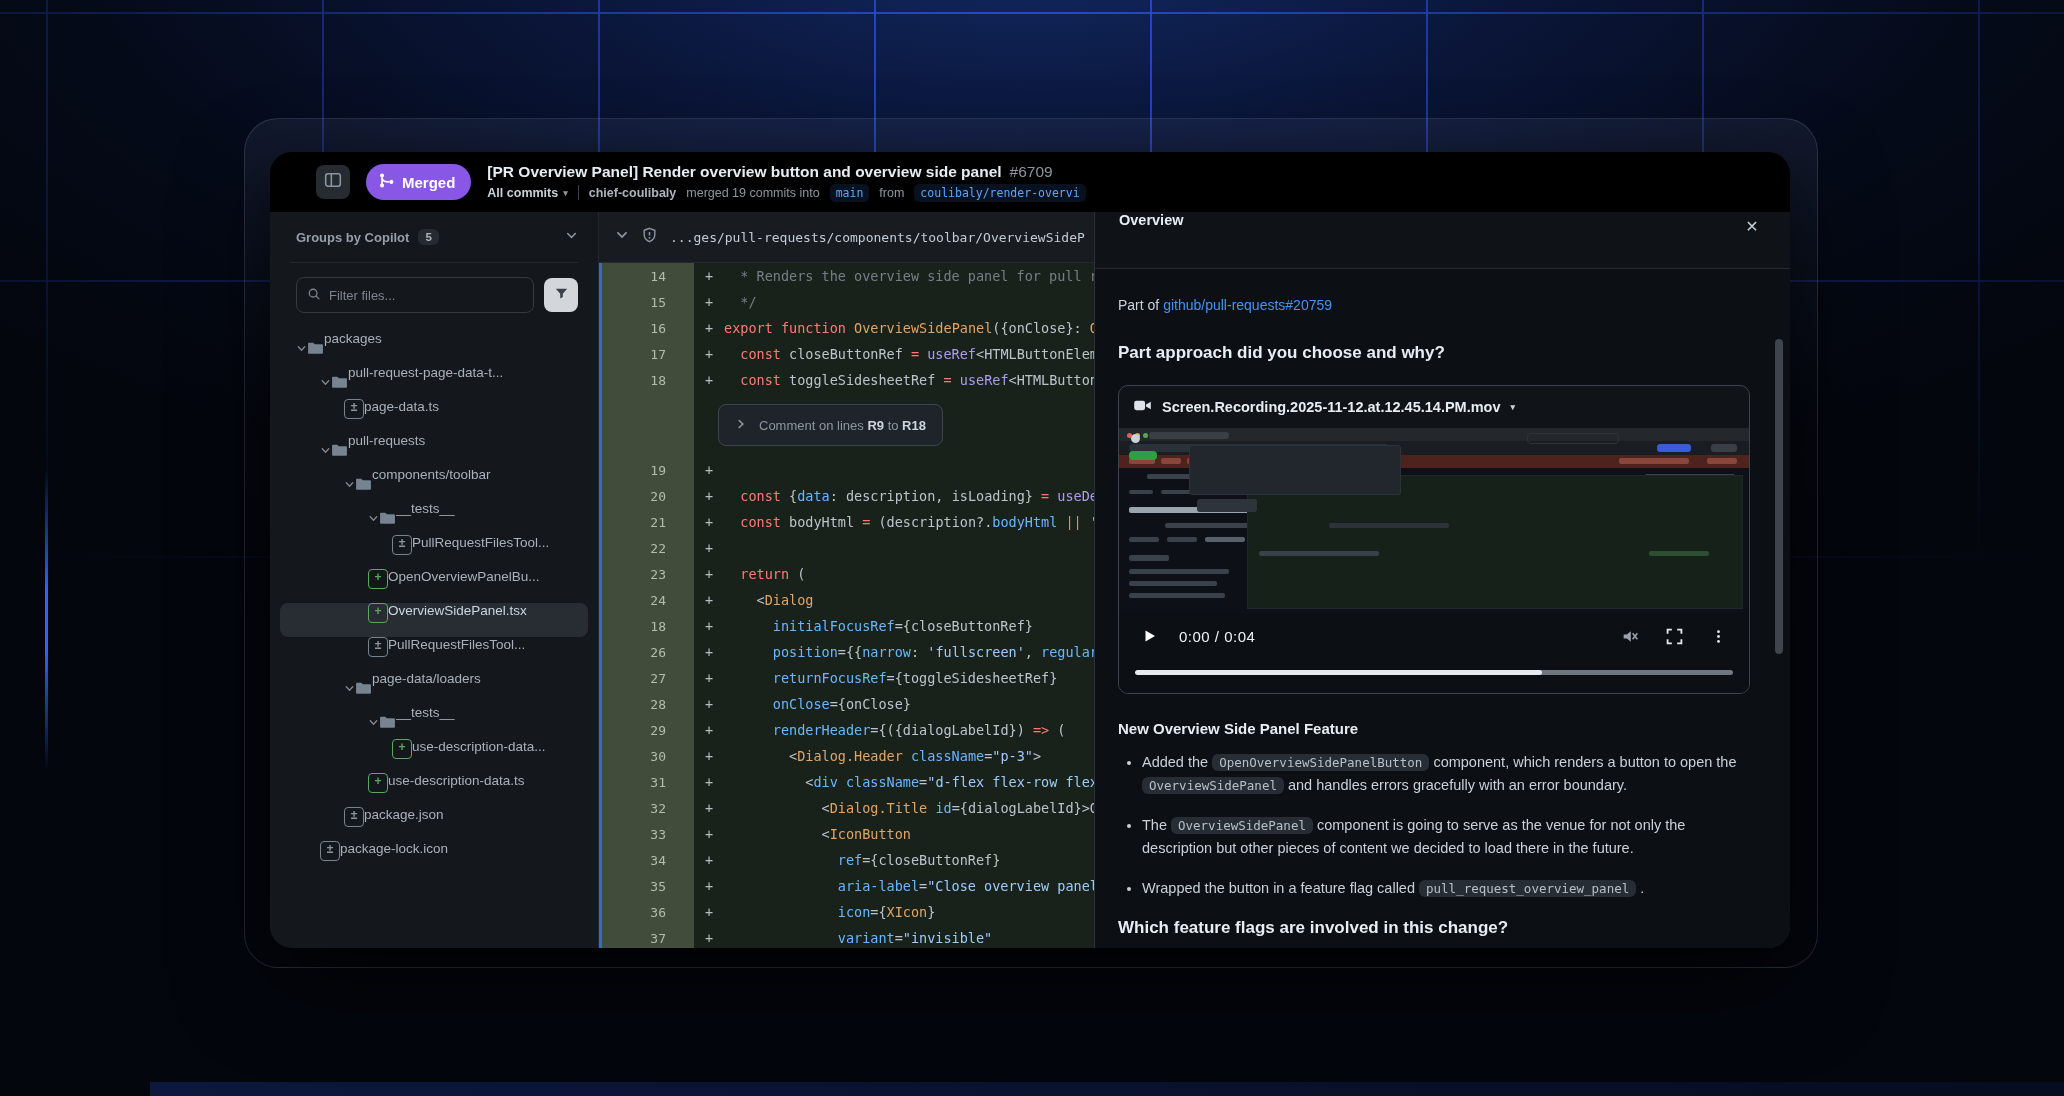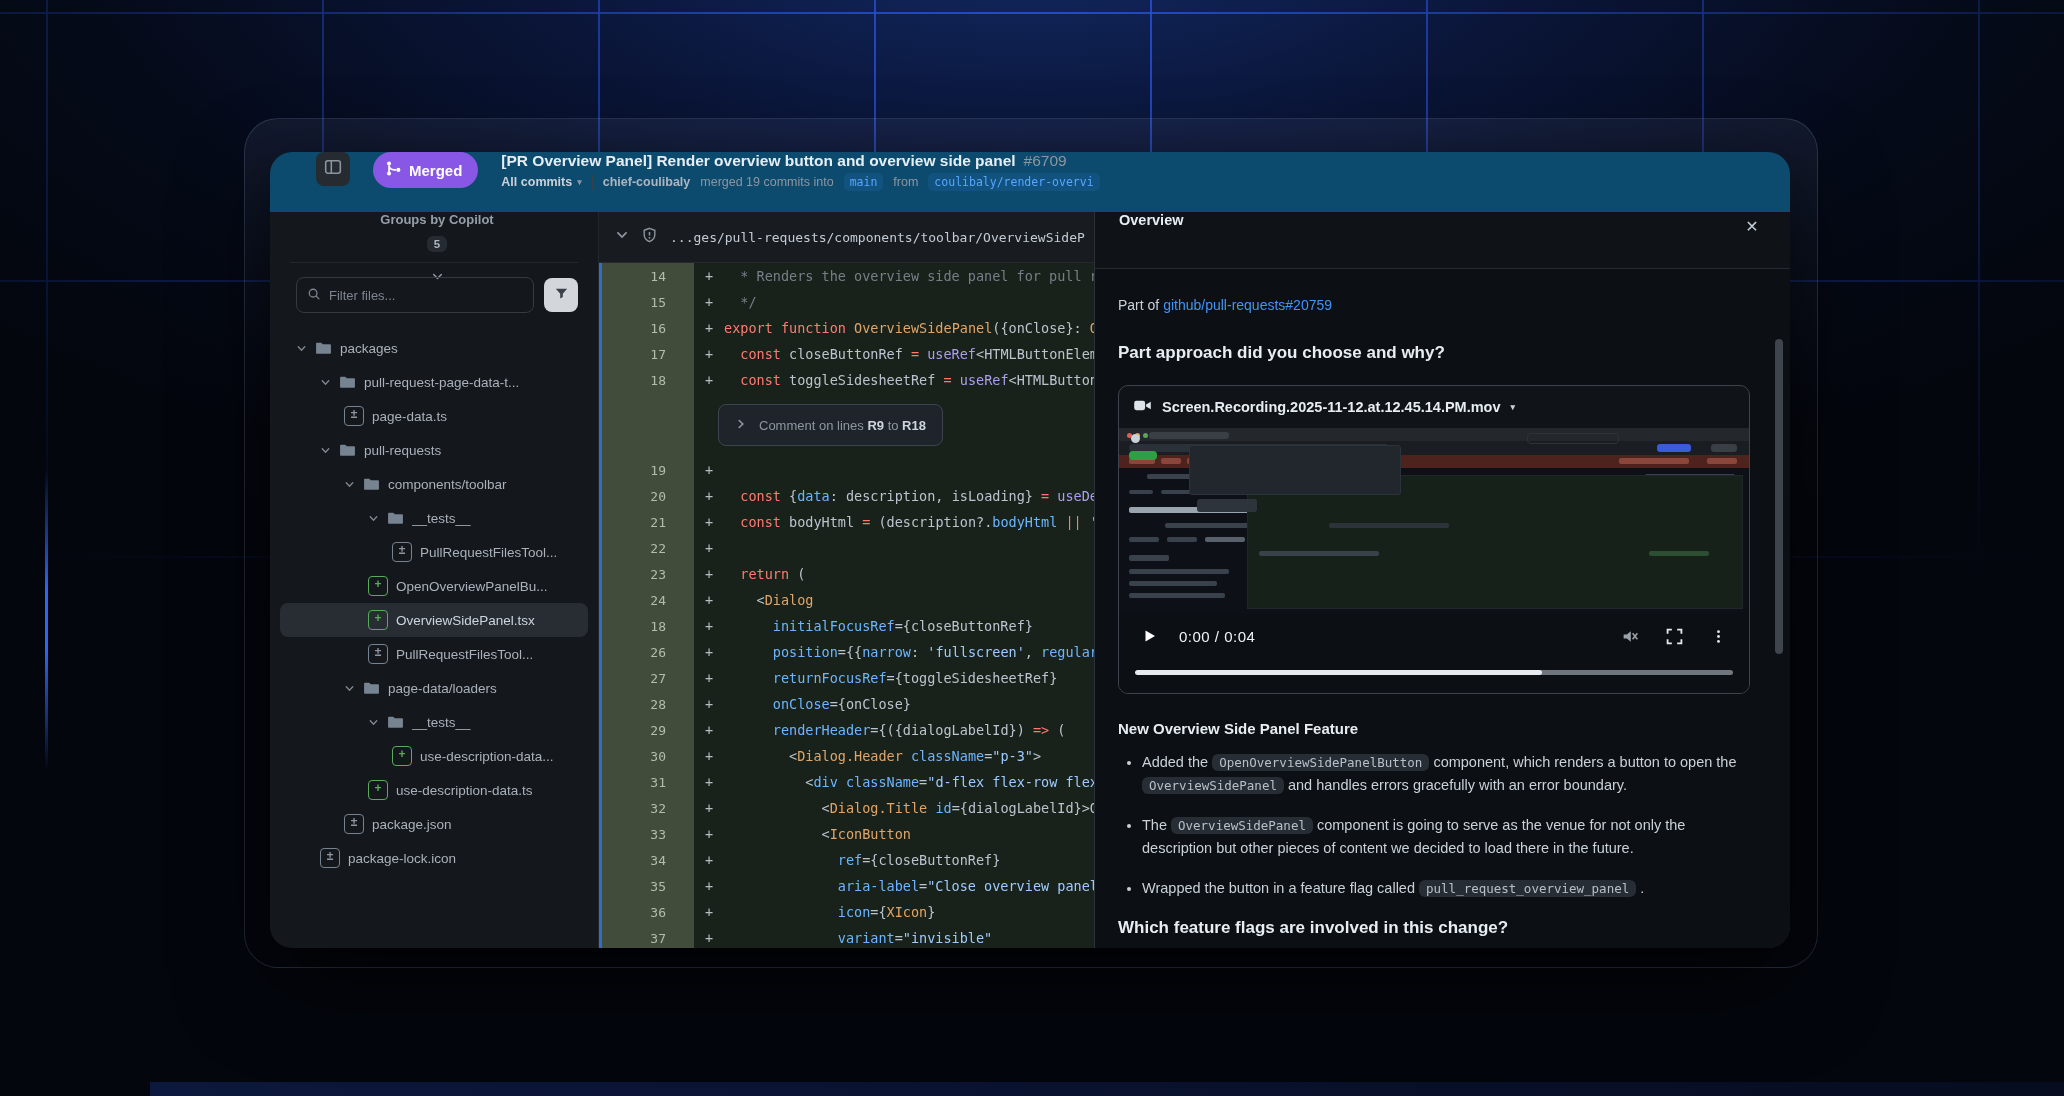--- a/index.html
+++ b/index.html
@@ -22,49 +22,49 @@
     background:linear-gradient(90deg,rgba(38,70,190,.55),rgba(30,56,160,.25));opacity:.5;}
 
   
   .frame{position:absolute;left:244px;top:118px;width:1572px;height:848px;border-radius:34px;
     border:1px solid rgba(155,175,215,.20);
     background:linear-gradient(180deg,rgba(130,150,200,.10),rgba(130,150,200,.02) 32%,transparent 62%);}
   .window{position:absolute;left:270px;top:152px;width:1520px;height:796px;border-radius:22px;
     background:#0e1116;box-shadow:0 32px 90px rgba(0,0,0,.72);overflow:hidden;display:flex;flex-direction:column;}
 
   
-  .whead{height:60px;flex:0 0 60px;background:#0c4a6e;display:flex;align-items:flex-start;padding:0 0 0 46px;position:relative;gap:7px;}
+  .whead{height:60px;flex:0 0 60px;background:#000000;display:flex;align-items:center;padding:0 0 0 46px;position:relative;}
   .icon-btn{width:34px;height:34px;border-radius:8px;background:#262b31;display:flex;align-items:center;justify-content:center;flex:0 0 auto;}
   .merged{margin-left:16px;height:36px;border-radius:18px;background:#8957e5;color:#fff;display:flex;align-items:center;
     padding:0 16px 0 12px;gap:7px;font-size:15px;font-weight:700;flex:0 0 auto;}
   .tcol{margin-left:16px;min-width:0;}
   .trow1{font-size:15.5px;font-weight:700;color:#e6edf3;white-space:nowrap;}
   .trow1 .prnum{color:#8d96a0;font-weight:400;margin-left:8px;}
   .trow2{margin-top:3px;display:flex;align-items:center;gap:10px;font-size:12.5px;color:#8d96a0;white-space:nowrap;}
   .allc{display:flex;align-items:center;gap:5px;color:#c9d1d9;font-weight:700;}
   .caret{font-size:9px;color:#8d96a0;}
   .vsep{width:1px;height:15px;background:#3a4047;}
   .actor{color:#adb6c0;font-weight:700;}
   .bchip{font-family:"DejaVu Sans Mono",monospace;font-size:11.5px;color:#58a6ff;background:rgba(56,139,253,.12);
     border-radius:5px;padding:2px 6px;}
 
   
   .wbody{flex:1;display:flex;position:relative;min-height:0;}
 
   
   .sidebar{width:328px;flex:0 0 328px;background:#14171c;border-right:1px solid #23272d;display:flex;flex-direction:column;}
-  .groups{height:50px;display:flex;align-items:center;padding:0 20px 0 26px;gap:9px;color:#969fa9;font-size:13px;font-weight:600;flex-direction:column;}
+  .groups{height:50px;display:flex;align-items:center;padding:0 20px 0 26px;gap:9px;color:#969fa9;font-size:13px;font-weight:600;}
   .gcount{background:#262b31;color:#adb6c0;border-radius:6px;font-size:11.5px;padding:2px 7px;font-weight:700;}
   .gspring{flex:1;}
   .sdiv{height:1px;background:#23272d;margin:0 20px;}
   .filterrow{display:flex;align-items:center;gap:10px;padding:14px 20px 12px 26px;}
   .finput{flex:1;height:34px;border:1px solid #343a42;border-radius:8px;display:flex;align-items:center;gap:8px;padding:0 10px;color:#7d8590;font-size:13px;}
   .fbtn{width:34px;height:34px;border-radius:8px;background:#d3d7dc;display:flex;align-items:center;justify-content:center;}
   .tree{flex:1;padding:6px 10px 0 0;overflow:hidden;}
-  .trowi{height:34px;display:flex;align-items:center;gap:8px;margin:0 0 0 10px;border-radius:8px;
+  .trowi{height:34px;display:flex;margin:0 0 0 10px;border-radius:8px;
     color:#a9b1ba;font-size:13.5px;white-space:nowrap;overflow:hidden;}
   .trowi.sel{background:#282d34;color:#cdd5dd;}
   .ticon{display:flex;align-items:center;flex:0 0 auto;}
   .fchip{width:18px;height:18px;border-radius:4px;border:1.6px solid #768390;color:#8d96a0;font-size:12px;line-height:15px;
     text-align:center;flex:0 0 auto;font-weight:700;}
   .fchip.add{border-color:#57ab5a;color:#57ab5a;}
   .tlabel{overflow:hidden;text-overflow:ellipsis;}
 
   
   .diff{flex:1;min-width:0;display:flex;flex-direction:column;background:#0e1116;}

